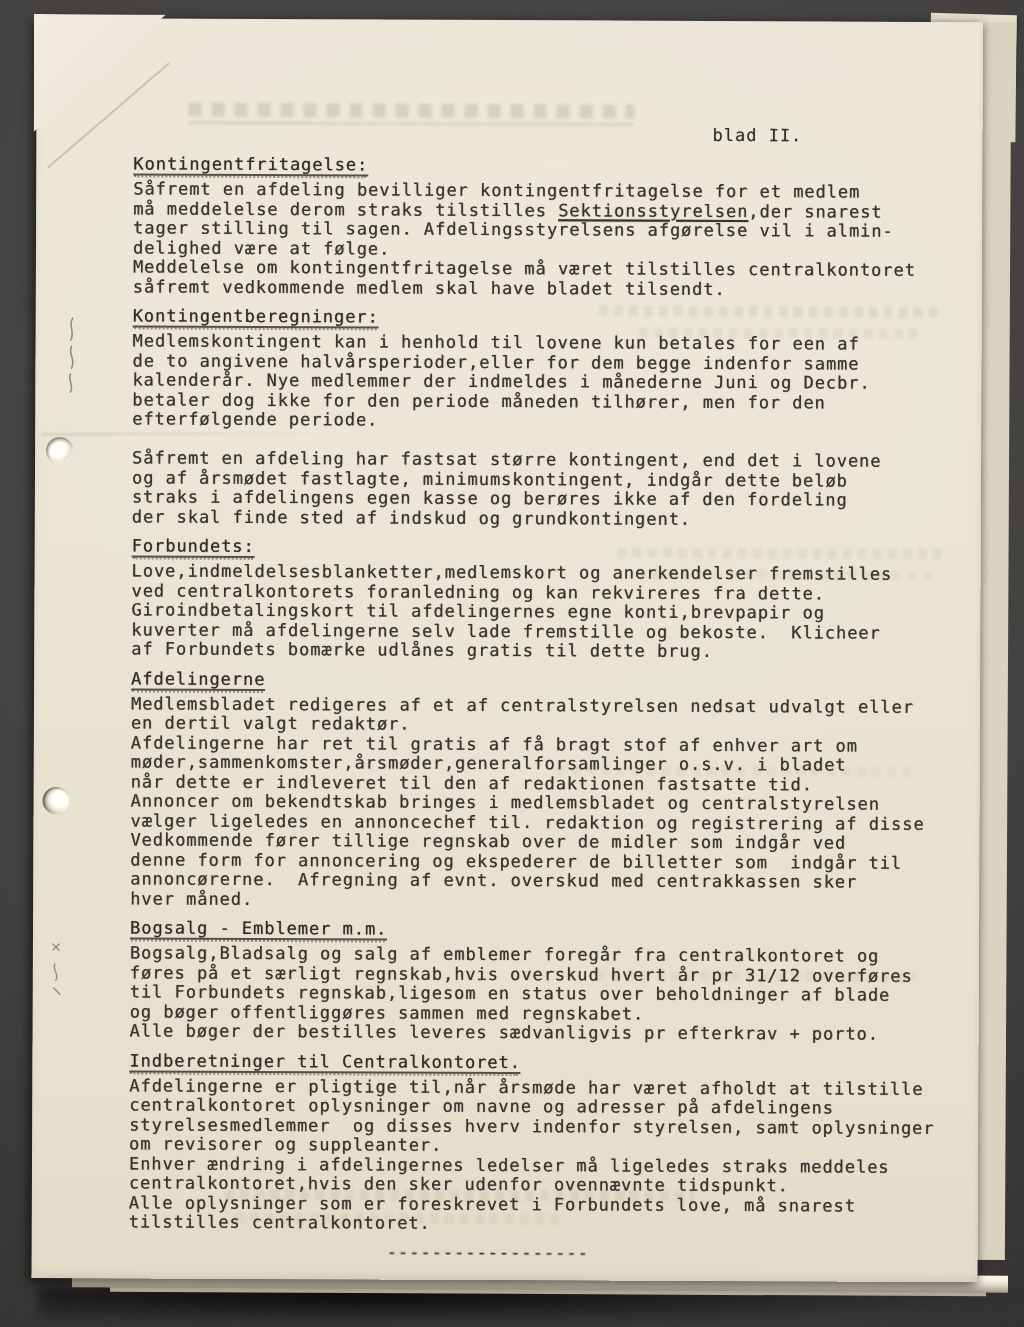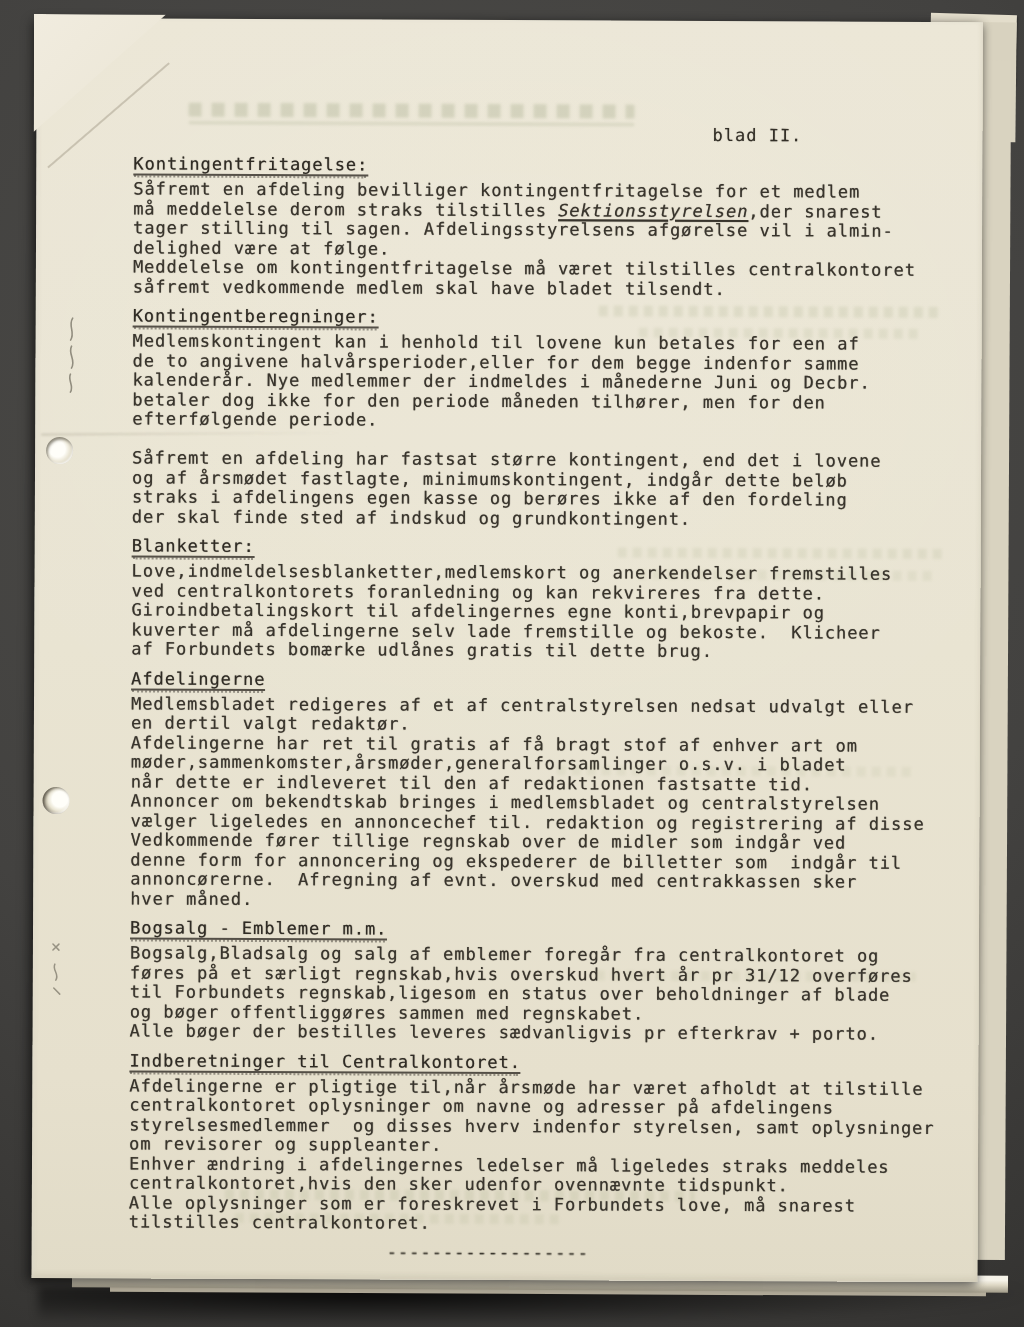--- a/index.html
+++ b/index.html
@@ -101,21 +101,21 @@
     display: inline-block; position: relative;
     margin: 0 0 4px 0; font-size: 17px; font-weight: normal;
     line-height: 20px; letter-spacing: .95px; color: #2f2b24;
     border-bottom: 2px solid rgba(47,43,36,.8);
   }
   .sec h2::after {
     content: ""; position: absolute; left: 1px; right: 2px; bottom: -4px;
     border-bottom: 2px dotted rgba(47,43,36,.45);
   }
   .sec p { margin: 0; white-space: pre-wrap; }
-  .uline { text-decoration: underline; text-underline-offset: 3px; text-decoration-thickness: 1.5px; font-style: italic; }
+  .uline { text-decoration: underline; text-underline-offset: 3px; text-decoration-thickness: 1.5px; }
   .separator { margin: 4px 0 0 258px; letter-spacing: 1px; color: #3a362e; filter: blur(.2px); }
 </style>
 </head>
 <body>
 
 <div class="under-sheet stack-tr1"></div>
 <div class="under-sheet stack-tr2"></div>
 <div class="under-sheet stack-right"></div>
 <div class="floor-shadow"></div>
 <div class="under-sheet stack-bottom2"></div>
@@ -170,21 +170,21 @@
 betaler dog ikke for den periode måneden tilhører, men for den
 efterfølgende periode.
 
 Såfremt en afdeling har fastsat større kontingent, end det i lovene
 og af årsmødet fastlagte, minimumskontingent, indgår dette beløb
 straks i afdelingens egen kasse og berøres ikke af den fordeling
 der skal finde sted af indskud og grundkontingent.</p>
     </section>
 
     <section class="sec">
-      <h2>Blanketter:</h2>
+      <h2>Forbundets:</h2>
       <p>Love,indmeldelsesblanketter,medlemskort og anerkendelser fremstilles
 ved centralkontorets foranledning og kan rekvireres fra dette.
 Giroindbetalingskort til afdelingernes egne konti,brevpapir og
 kuverter må afdelingerne selv lade fremstille og bekoste.  Klicheer
 af Forbundets bomærke udlånes gratis til dette brug.</p>
     </section>
 
     <section class="sec">
       <h2>Afdelingerne</h2>
       <p>Medlemsbladet redigeres af et af centralstyrelsen nedsat udvalgt eller

